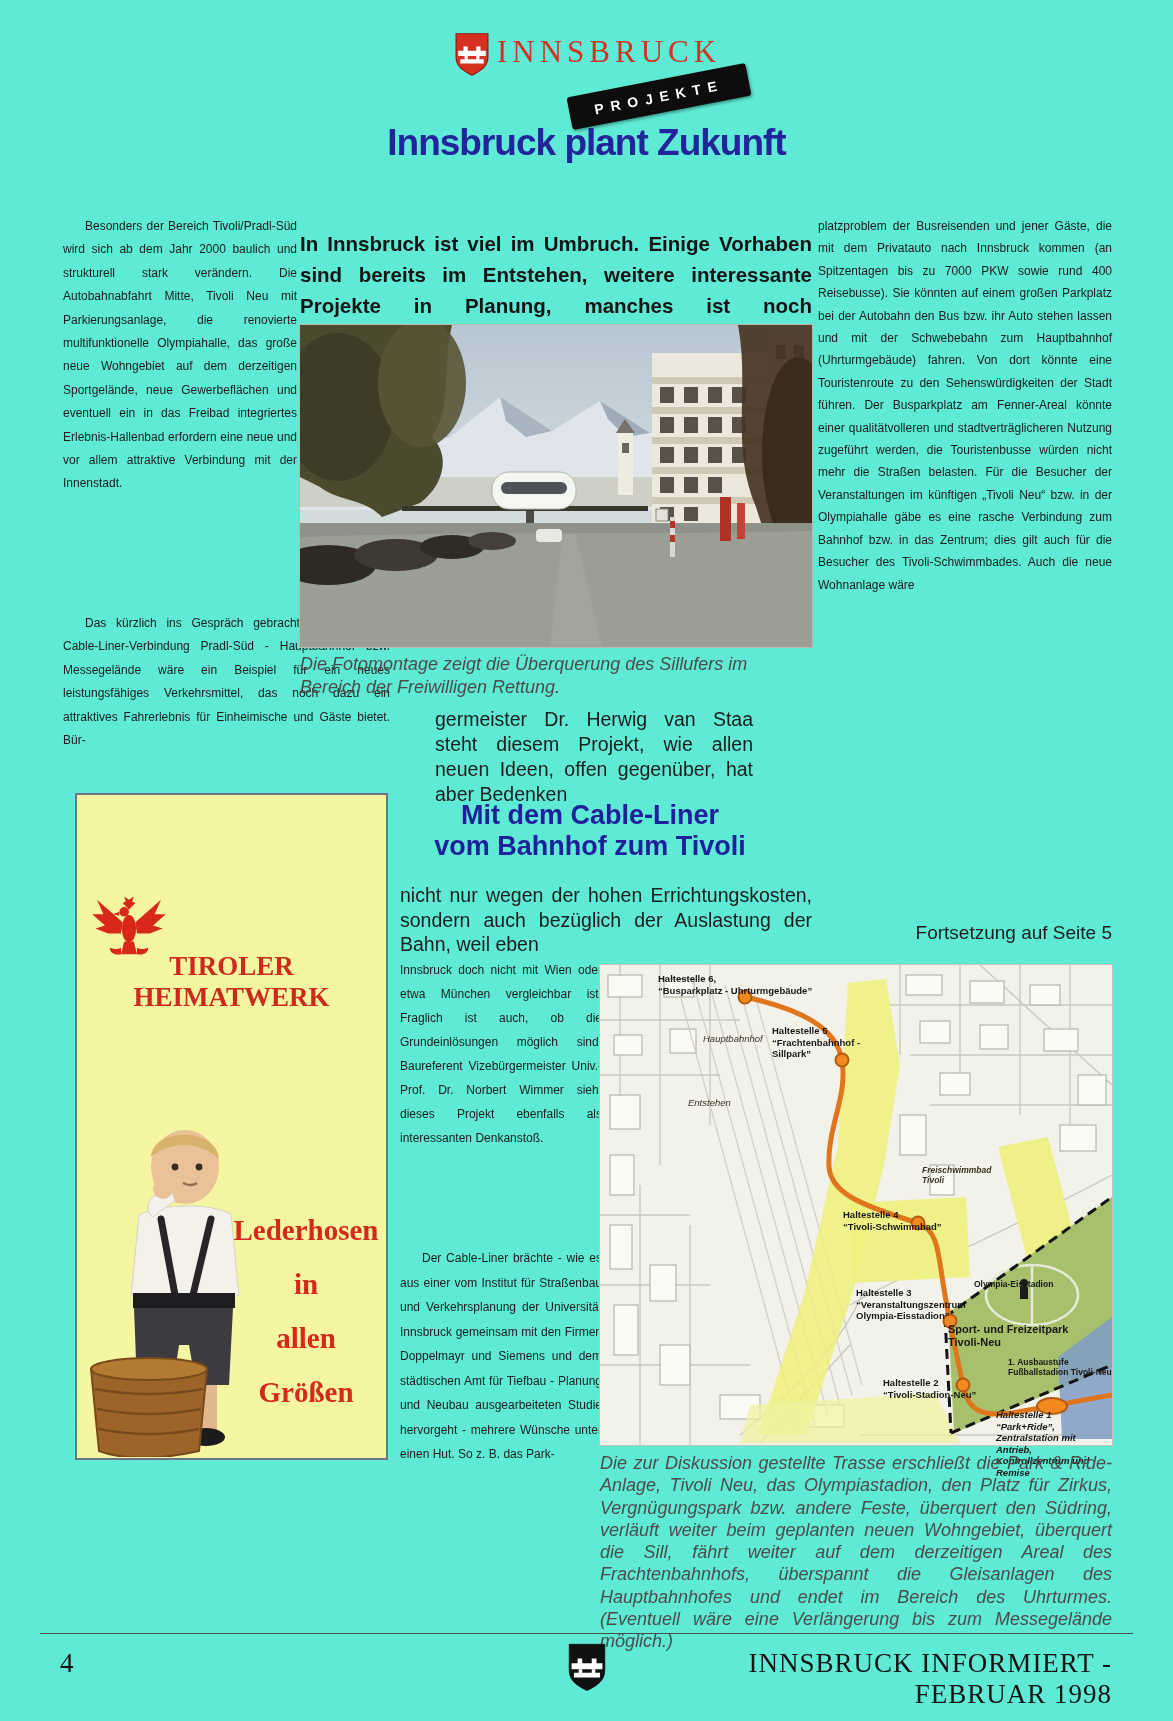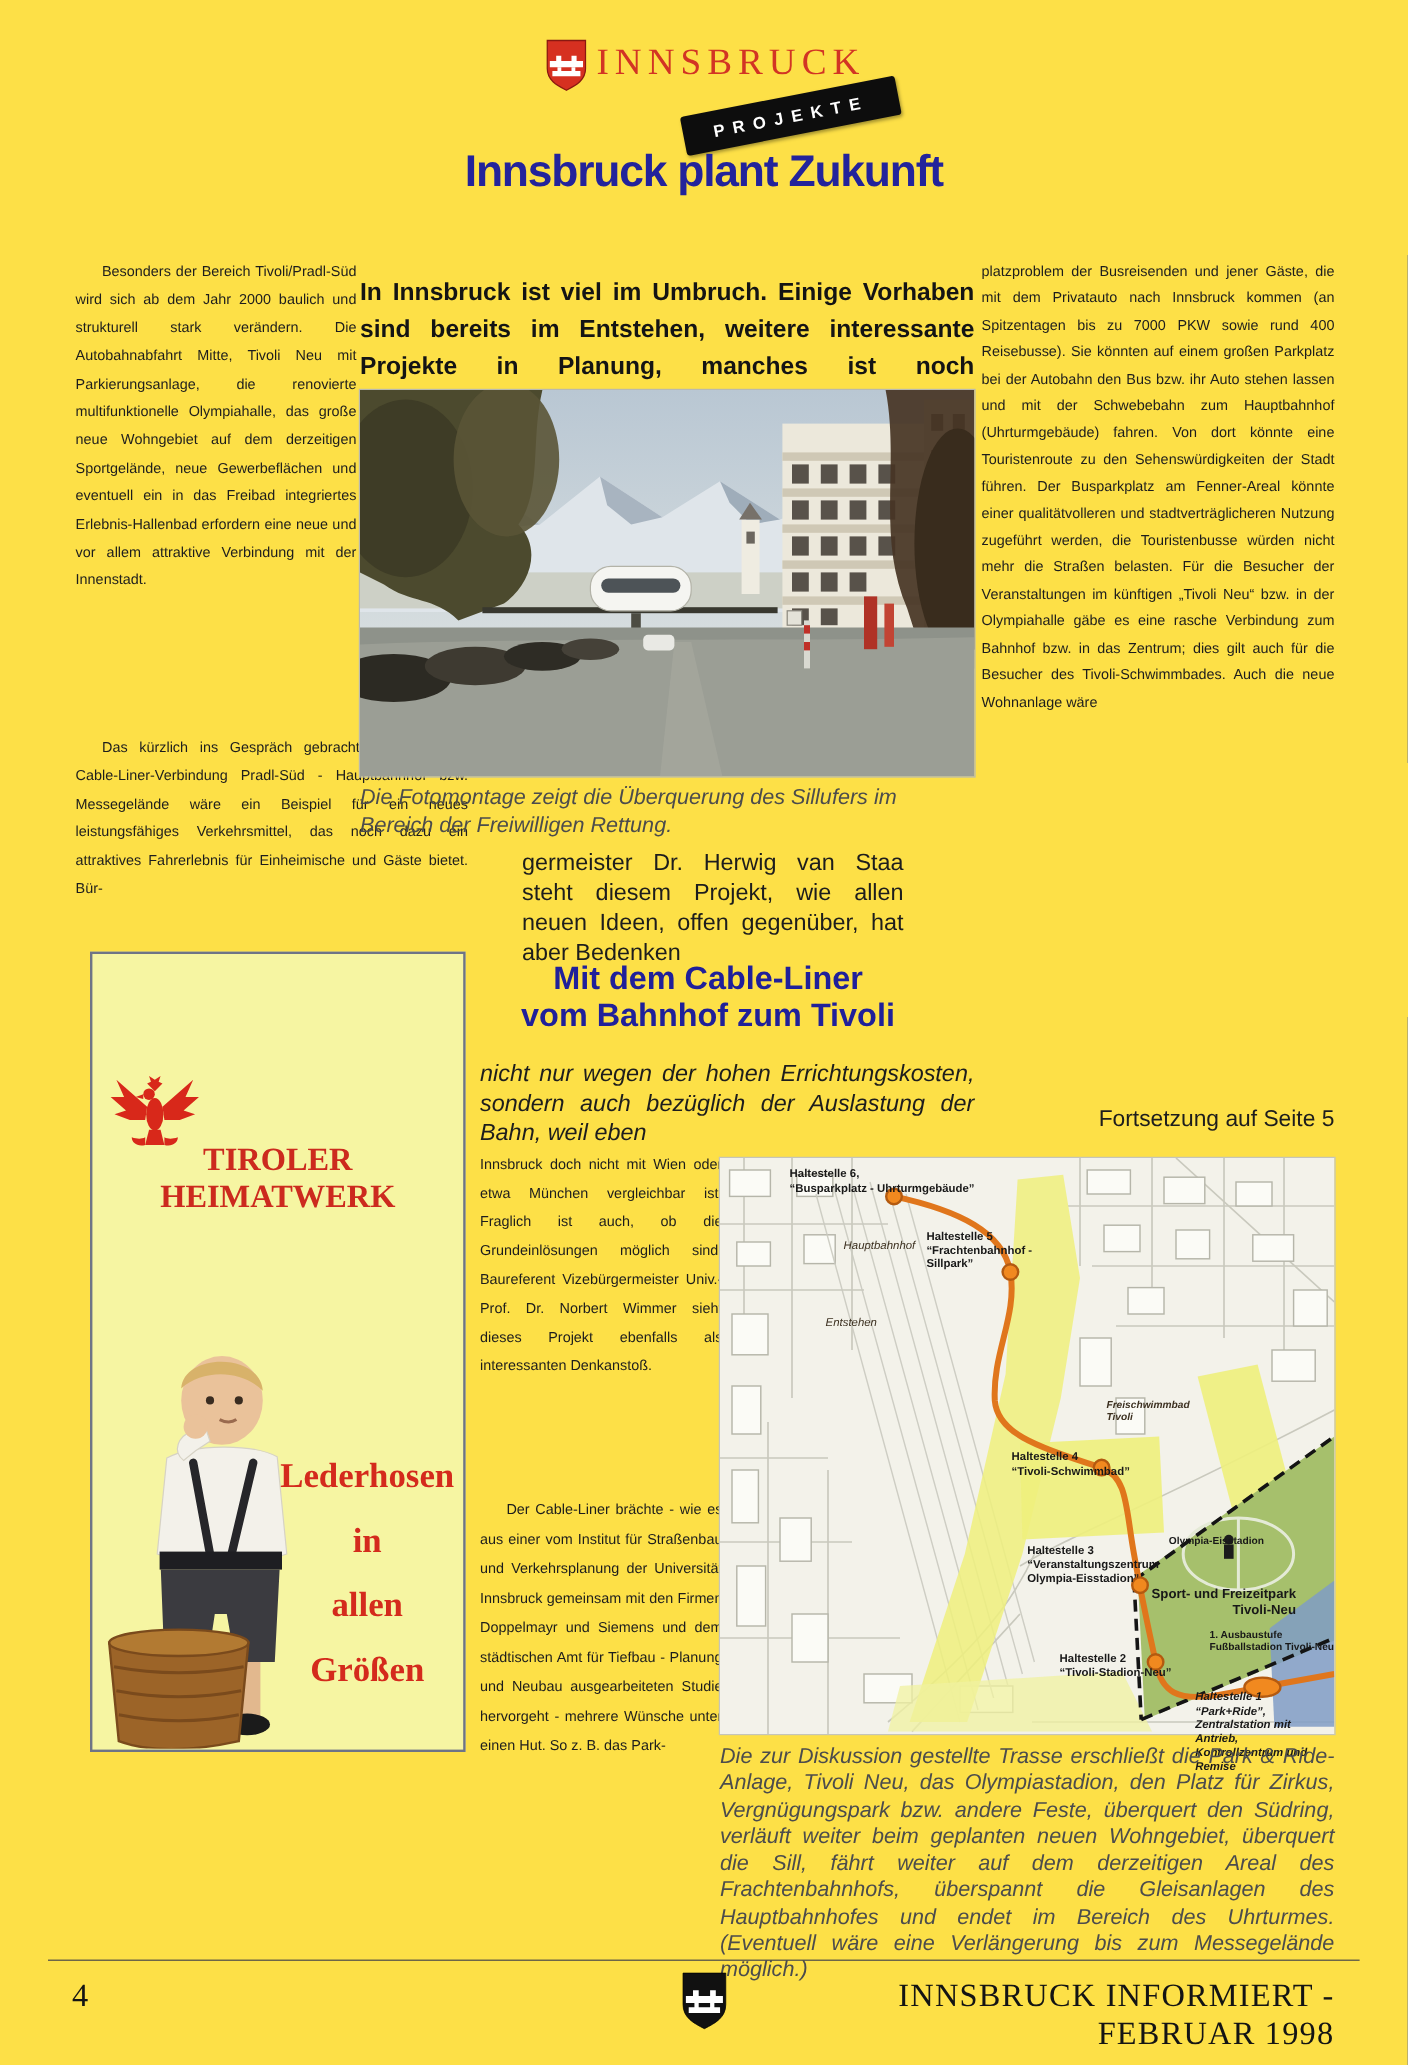--- a/index.html
+++ b/index.html
@@ -1,16 +1,16 @@
 <!DOCTYPE html>
 <html lang="de"><head>
 <meta charset="utf-8">
 <style>
   html,body{margin:0;padding:0;background:#888;}
-  .page{position:relative;width:1173px;height:1721px;margin:0 auto;background:#fde047;overflow:hidden;
+  .page{position:relative;width:1173px;height:1721px;margin:0 auto;background:#5eead4;overflow:hidden;
         font-family:"Liberation Sans",sans-serif;color:#1c1c1c;}
   .abs{position:absolute;}
 
   
   .masthead{position:absolute;left:0;top:28px;width:100%;height:100px;}
   .mast-inner{position:absolute;left:455px;top:4px;display:flex;align-items:flex-start;}
   .mast-brand{font-family:"Liberation Serif",serif;font-size:31px;letter-spacing:5px;color:#d23424;
               font-weight:500;margin-left:8px;margin-top:2px;}
   .ribbon{position:absolute;left:568px;top:52px;width:182px;height:33px;background:#0d0d0d;
           transform:rotate(-11deg);border-radius:3px;display:flex;align-items:center;justify-content:center;
@@ -39,21 +39,21 @@
   .ad-addr{position:absolute;left:0;top:202px;width:100%;text-align:center;
            font-family:"Liberation Serif",serif;font-size:22px;line-height:28px;color:#26260f;}
   .ad-slogan{position:absolute;left:150px;top:408px;width:158px;text-align:center;white-space:pre-line;
              font-family:"Liberation Serif",serif;font-weight:bold;font-size:29px;line-height:54px;color:#d42a1c;}
 
   
   .map{position:absolute;left:600px;top:965px;width:512px;height:480px;background:#f2f1ea;outline:1px solid #c5c5ba;}
   .map-label{position:absolute;font-size:9.5px;line-height:11.5px;font-weight:bold;color:#181818;white-space:pre-line;}
   .map-label.place{font-weight:normal;font-style:italic;color:#3c3020;}
   .map-label.tiny{font-size:8.5px;font-weight:600;line-height:10px;}
-  .map-label.park{font-size:11px;line-height:13px;text-align:right;width:132px;}
+  .map-label.park{font-size:11px;line-height:13px;text-align:left;width:132px;}
   .map-label.h1s{font-style:italic;}
 
   
   .foot-rule{position:absolute;left:40px;top:1633px;width:1093px;height:1px;background:#4a4a4a;}
   .footer-text{font-family:"Liberation Serif",serif;font-size:27px;color:#141414;}
 </style>
 </head>
 <body>
 
 <div class="page">
@@ -172,21 +172,21 @@
     </svg>
   </div>
 
   <div class="abs caption" style="left:300px;top:653px;width:512px;">Die Fotomontage zeigt die Überquerung des Sillufers im Bereich der Freiwilligen Rettung.</div>
 
   <div class="abs bt" style="left:435px;top:707px;width:318px;line-height:25px;font-size:19.5px;">germeister Dr. Herwig van Staa steht diesem Projekt, wie allen neuen Ideen, offen gegenüber, hat aber Bedenken</div>
 
   <div class="abs subhead" style="left:420px;top:800px;width:340px;">Mit dem Cable-Liner
 vom Bahnhof zum Tivoli</div>
 
-  <div class="abs bt" style="left:400px;top:883px;width:412px;line-height:24.5px;font-size:19.5px;font-style:italic;">nicht nur wegen der hohen Errichtungskosten, sondern auch bezüglich der Auslastung der Bahn, weil eben</div>
+  <div class="abs bt" style="left:400px;top:883px;width:412px;line-height:24.5px;font-size:19.5px;">nicht nur wegen der hohen Errichtungskosten, sondern auch bezüglich der Auslastung der Bahn, weil eben</div>
   <div class="abs bt" style="left:400px;top:958px;width:202px;line-height:24px;">Innsbruck doch nicht mit Wien oder etwa München vergleichbar ist. Fraglich ist auch, ob die Grundeinlösungen möglich sind. Baureferent Vizebürgermeister Univ.-Prof. Dr. Norbert Wimmer sieht dieses Projekt ebenfalls als interessanten Denkanstoß.</div>
   <div class="abs bt indent" style="left:400px;top:1246px;width:202px;line-height:24.5px;">Der Cable-Liner brächte - wie es aus einer vom Institut für Straßenbau und Verkehrsplanung der Universität Innsbruck gemeinsam mit den Firmen Doppelmayr und Siemens und dem städtischen Amt für Tiefbau - Planung und Neubau ausgearbeiteten Studie hervorgeht - mehrere Wünsche unter einen Hut. So z. B. das Park-</div>
 
   <div class="abs bt" style="left:818px;top:215px;width:294px;line-height:22.4px;">platzproblem der Busreisenden und jener Gäste, die mit dem Privatauto nach Innsbruck kommen (an Spitzentagen bis zu 7000 PKW sowie rund 400 Reisebusse). Sie könnten auf einem großen Parkplatz bei der Autobahn den Bus bzw. ihr Auto stehen lassen und mit der Schwebebahn zum Hauptbahnhof (Uhrturmgebäude) fahren. Von dort könnte eine Touristenroute zu den Sehenswürdigkeiten der Stadt führen. Der Busparkplatz am Fenner-Areal könnte einer qualitätvolleren und stadtverträglicheren Nutzung zugeführt werden, die Touristenbusse würden nicht mehr die Straßen belasten. Für die Besucher der Veranstaltungen im künftigen „Tivoli Neu“ bzw. in der Olympiahalle gäbe es eine rasche Verbindung zum Bahnhof bzw. in das Zentrum; dies gilt auch für die Besucher des Tivoli-Schwimmbades. Auch die neue Wohnanlage wäre</div>
   <div class="abs cont" style="left:818px;top:922px;width:294px;">Fortsetzung auf Seite 5</div>
 
   <aside class="ad">
     <span class="abs" style="left:12px;top:92px;">
       <svg width="80" height="72" viewBox="0 0 100 90">
         <g fill="#d8281a">

